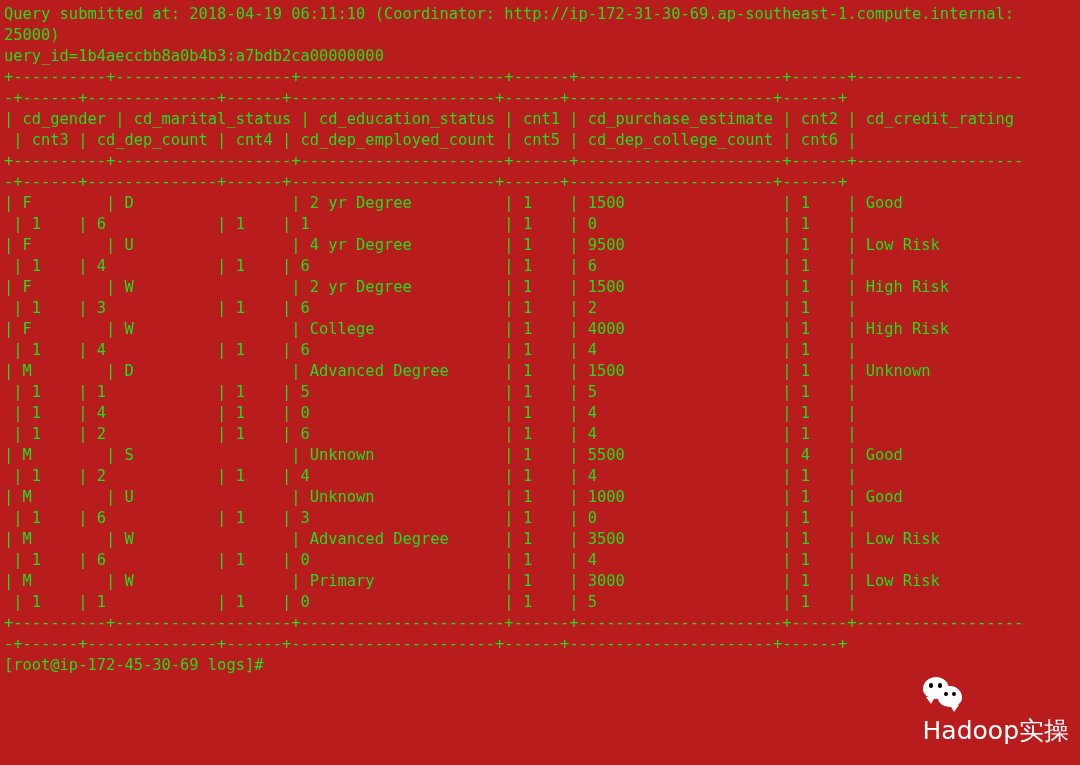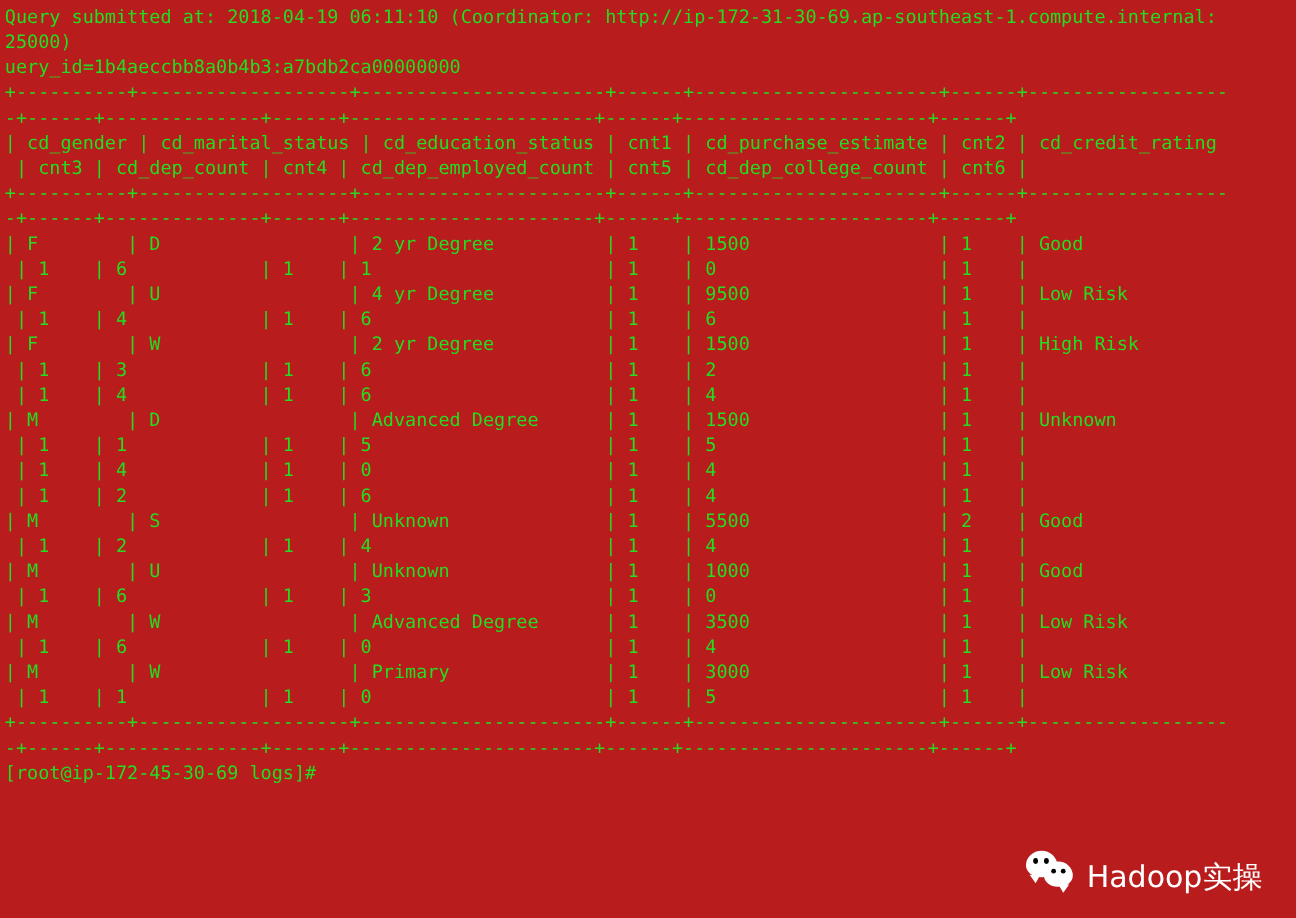--- a/index.html
+++ b/index.html
@@ -39,26 +39,27 @@
     white-space: pre;
     height: 21px;
     font-size: 15.4px;
     line-height: 21px;
     color: #22dd22;
     overflow: hidden;
   }
   
   #watermark {
     position: absolute;
-    right: 28px;
+    right: 11px;
     bottom: 22px;
     display: flex;
-    align-items: flex-end;
+    align-items: flex-start;
     gap: 7px;
     pointer-events: none;
+    flex-direction: column;
   }
   #watermark .wm-text {
     color: #ffffff;
     font-family: "DejaVu Sans", "Liberation Sans", sans-serif;
     font-size: 25px;
     line-height: 1;
     letter-spacing: 0px;
     white-space: nowrap;
   }
   .wechat-glyph {
@@ -136,26 +137,27 @@
 
   <div class="sep">+----------+-------------------+----------------------+------+----------------------+------+------------------</div>
   <div class="sep">-+------+--------------+------+----------------------+------+----------------------+------+</div>
 
   <div class="line">| F        | D                 | 2 yr Degree          | 1    | 1500                 | 1    | Good</div>
   <div class="line"> | 1    | 6            | 1    | 1                     | 1    | 0                    | 1    |</div>
   <div class="line">| F        | U                 | 4 yr Degree          | 1    | 9500                 | 1    | Low Risk</div>
   <div class="line"> | 1    | 4            | 1    | 6                     | 1    | 6                    | 1    |</div>
   <div class="line">| F        | W                 | 2 yr Degree          | 1    | 1500                 | 1    | High Risk</div>
   <div class="line"> | 1    | 3            | 1    | 6                     | 1    | 2                    | 1    |</div>
+  <div class="line">| F        | W                 | College              | 1    | 4000                 | 1    | High Risk</div>
   <div class="line"> | 1    | 4            | 1    | 6                     | 1    | 4                    | 1    |</div>
   <div class="line">| M        | D                 | Advanced Degree      | 1    | 1500                 | 1    | Unknown</div>
   <div class="line"> | 1    | 1            | 1    | 5                     | 1    | 5                    | 1    |</div>
   <div class="line"> | 1    | 4            | 1    | 0                     | 1    | 4                    | 1    |</div>
   <div class="line"> | 1    | 2            | 1    | 6                     | 1    | 4                    | 1    |</div>
-  <div class="line">| M        | S                 | Unknown              | 1    | 5500                 | 2    | Good</div>
+  <div class="line">| M        | S                 | Unknown              | 1    | 5500                 | 4    | Good</div>
   <div class="line"> | 1    | 2            | 1    | 4                     | 1    | 4                    | 1    |</div>
   <div class="line">| M        | U                 | Unknown              | 1    | 1000                 | 1    | Good</div>
   <div class="line"> | 1    | 6            | 1    | 3                     | 1    | 0                    | 1    |</div>
   <div class="line">| M        | W                 | Advanced Degree      | 1    | 3500                 | 1    | Low Risk</div>
   <div class="line"> | 1    | 6            | 1    | 0                     | 1    | 4                    | 1    |</div>
   <div class="line">| M        | W                 | Primary              | 1    | 3000                 | 1    | Low Risk</div>
   <div class="line"> | 1    | 1            | 1    | 0                     | 1    | 5                    | 1    |</div>
 
   <div class="sep">+----------+-------------------+----------------------+------+----------------------+------+------------------</div>
   <div class="sep">-+------+--------------+------+----------------------+------+----------------------+------+</div>

